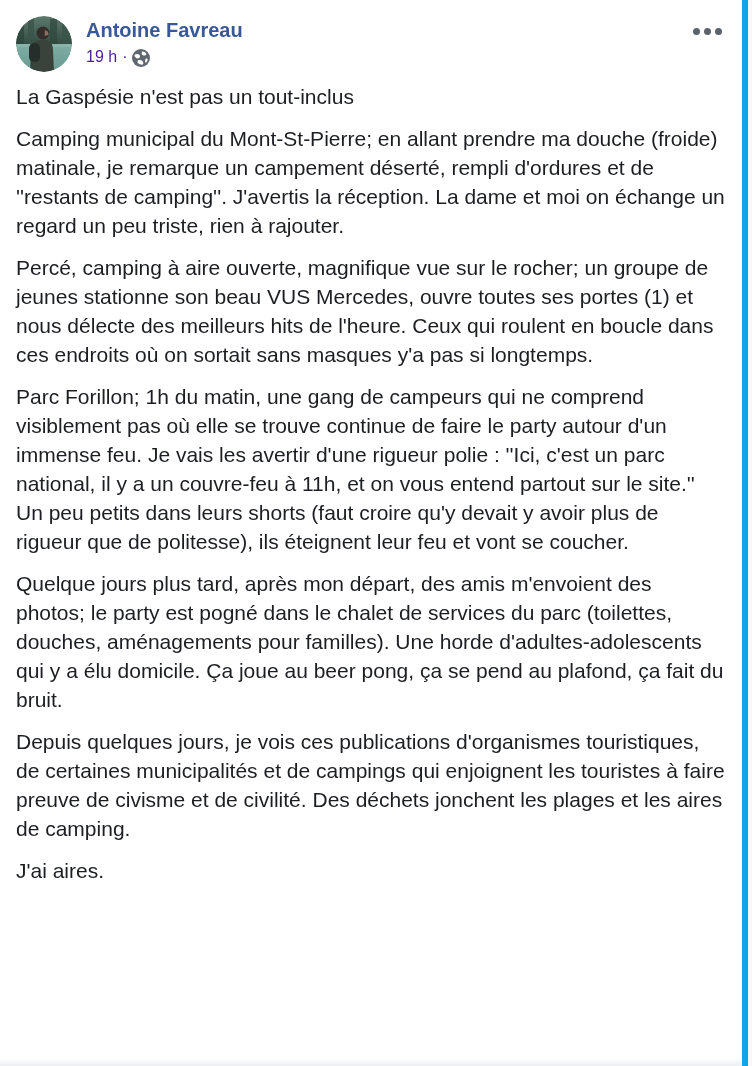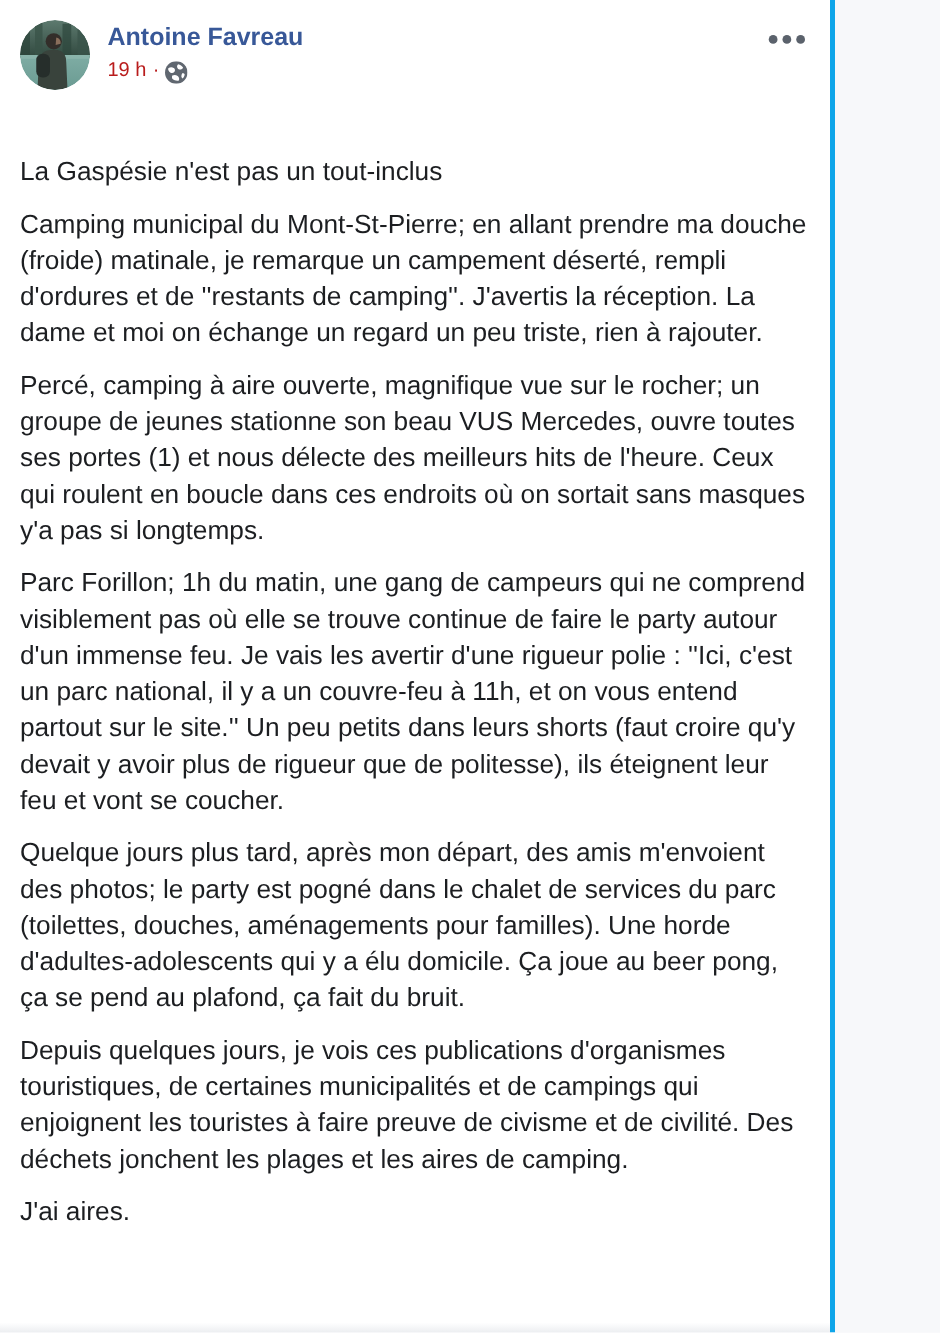--- a/index.html
+++ b/index.html
@@ -8,24 +8,24 @@
     background: #f7f8fa;
   }
   body {
     width: 752px;
     height: 1066px;
     overflow: hidden;
     font-family: "Liberation Sans", "DejaVu Sans", sans-serif;
   }
   .post-card {
     position: relative;
-    width: 668px;
+    width: 748px;
     min-height: 1066px;
     background: #ffffff;
-    border-right: 4px solid #0ea5e9;
+    border-right: 6px solid #0ea5e9;
     box-sizing: border-box;
   }
   
   .post-header {
     display: flex;
     align-items: flex-start;
     padding: 16px 16px 6px 16px;
   }
   .avatar {
     width: 56px;
@@ -48,21 +48,21 @@
     font-size: 20px;
     line-height: 25px;
     text-decoration: none;
     display: inline-block;
     cursor: pointer;
   }
   .post-meta {
     display: flex;
     align-items: center;
     margin-top: 4px;
-    color: #b91c1c;
+    color: #4c1d95;
     font-size: 16px;
     line-height: 20px;
   }
   .post-meta .timestamp { cursor: pointer; }
   .post-meta .separator { margin: 0 5px; }
   .privacy-icon {
     display: inline-flex;
     align-items: center;
     margin-top: 1px;
   }
@@ -85,21 +85,20 @@
     border-radius: 50%;
     background: #5b626c;
     display: block;
   }
   
   .post-content {
     padding: 4px 16px 6px 16px;
     color: #1c1e21;
     font-size: 21px;
     line-height: 29px;
-    margin-top: 41px;
   }
   .post-content p {
     margin: 0 0 13px 0;
   }
   .post-content p:last-child { margin-bottom: 0; }
   
   .bottom-strip {
     position: absolute;
     left: 0;
     bottom: 0;

